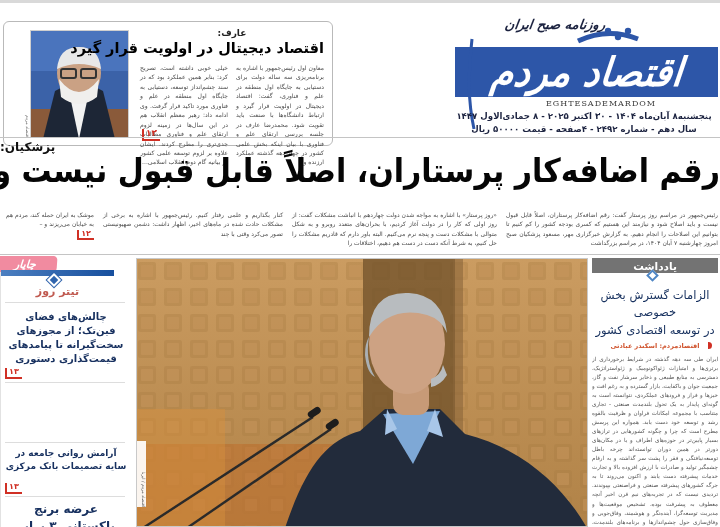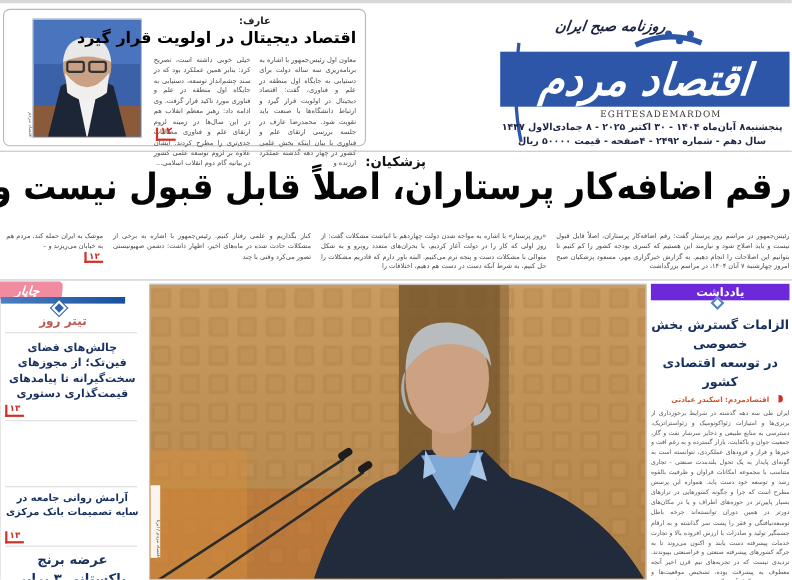--- a/index.html
+++ b/index.html
@@ -40,21 +40,21 @@
     position:absolute; top:108px; right:8px; width:256px;
     font-size:8.6px; font-weight:bold; color:#1c2340; text-align:center; white-space:nowrap;
   }
   .issue-line {
     position:absolute; top:121px; right:8px; width:256px;
     font-size:8.6px; font-weight:bold; color:#1c2340; text-align:center; white-space:nowrap;
   }
 
   
   .aref-box {
-    position:absolute; top:8px; left:3px; width:330px; height:125px;
+    position:absolute; top:21px; left:3px; width:330px; height:125px;
     border:1px solid #b9b9b9; border-radius:6px; background:#fff;
   }
   .aref-photo {
     position:absolute; top:8px; left:26px; width:99px; height:108px;
     border:1px solid #cfcfcf; overflow:hidden; background:#3b62a8;
   }
   .aref-caption {
     position:absolute; top:8px; left:18px; height:108px; width:8px;
     font-size:4.5px; color:#666; writing-mode:vertical-rl; text-orientation:mixed;
     overflow:hidden; white-space:nowrap;
@@ -70,21 +70,21 @@
     display:inline-block; color:#d03025; font-weight:bold; font-size:9px;
     border-left:2px solid #d03025; border-bottom:2px solid #d03025;
     padding:0 3px 0 2px; line-height:1.1; direction:ltr;
   }
 
   .hdiv { position:absolute; left:0; width:720px; height:1px; background:#c4c4c4; }
 
   
   .lead-kicker {
     position:absolute; top:140px; left:0; width:720px;
-    text-align:center; font-size:12px; font-weight:bold; color:#111;
+    text-align:left; font-size:12px; font-weight:bold; color:#111;
   }
   .lead-headline {
     position:absolute; top:153px; left:0; width:720px;
     text-align:center; font-size:30px; font-weight:bold; color:#050505;
     transform:scaleY(1.1); letter-spacing:-0.5px; white-space:nowrap;
   }
   .lead-cols {
     position:absolute; top:210px; right:2px; width:716px; height:42px;
     display:flex; gap:9px;
   }
@@ -128,29 +128,29 @@
   }
   .photo-caption {
     position:absolute; top:182px; left:0; width:9px; height:66px;
     background:rgba(255,255,255,.92); color:#555; font-size:4.5px;
     writing-mode:vertical-rl; overflow:hidden; white-space:nowrap; z-index:4;
   }
 
   
   .yad { position:absolute; top:258px; right:2px; width:126px; height:269px; }
   .yad-bar {
-    position:relative; width:100%; height:15px; background:#6d28d9;
+    position:relative; width:100%; height:15px; background:#737373;
     color:#fff; font-size:10.5px; font-weight:bold;
     display:flex; align-items:center; justify-content:center;
   }
   .yad-chevron {
     position:absolute; top:13px; left:56px; width:9px; height:9px;
     background:#fff; border:2px solid #4f86c4; transform:rotate(45deg); z-index:2;
   }
-  .yad-title { margin-top:14px; text-align:center; font-size:11.5px; font-weight:bold; color:#16305e; line-height:1.5; }
+  .yad-title { margin-top:14px; text-align:center; font-size:11.5px; font-weight:normal; color:#16305e; line-height:1.5; }
   .yad-byline { margin-top:3px; text-align:center; font-size:6.5px; font-weight:bold; color:#d0542e; position:relative; }
   .yad-byline::before { content:""; position:absolute; right:6px; top:0; width:4px; height:7px;
     background:#d03025; border-radius:0 4px 4px 0; }
   .yad-body { margin-top:5px; font-size:5.6px; line-height:1.62; color:#555; text-align:justify; height:185px; overflow:hidden; }
 </style>
 </head>
 <body>
 
 <div class="top-strip"></div>
 

